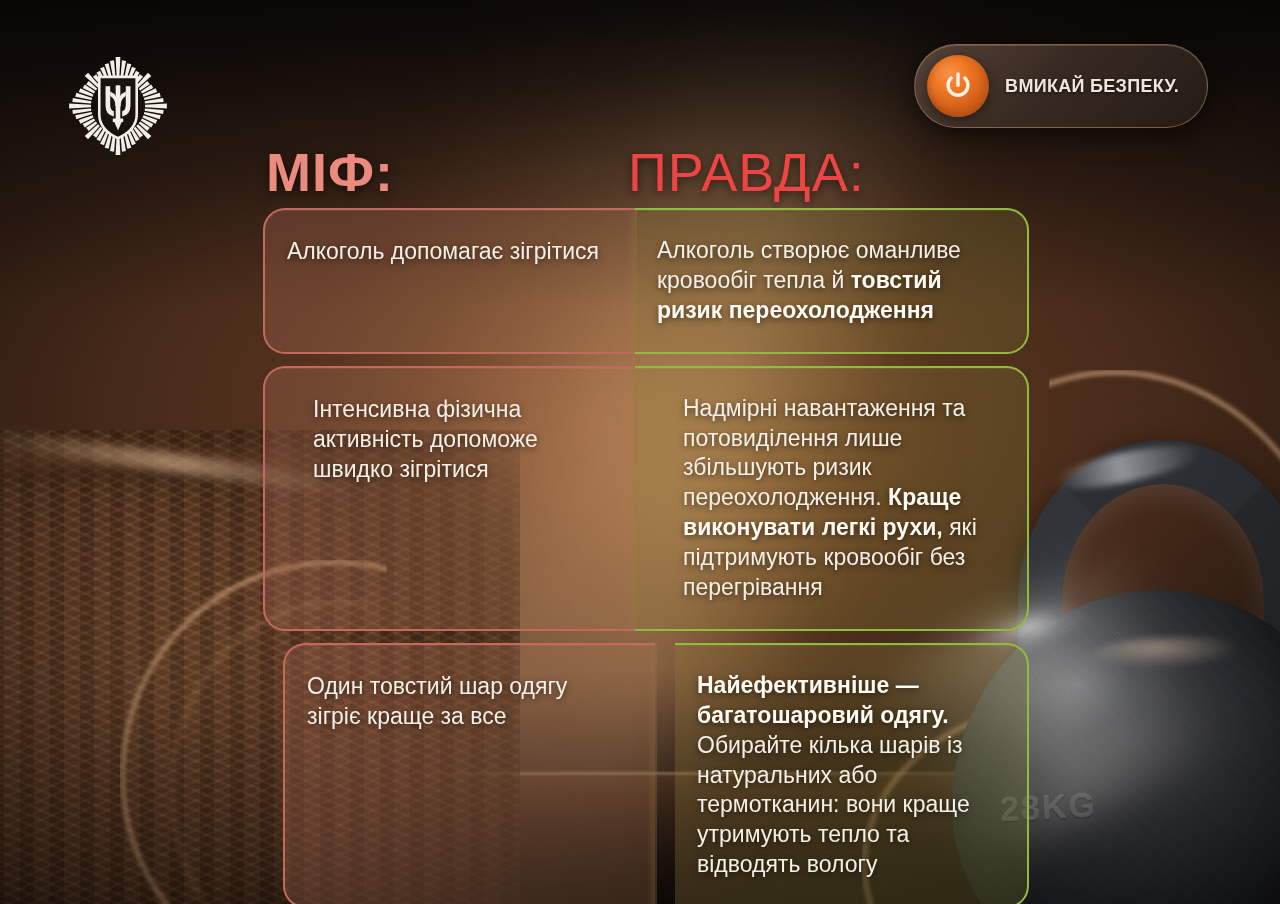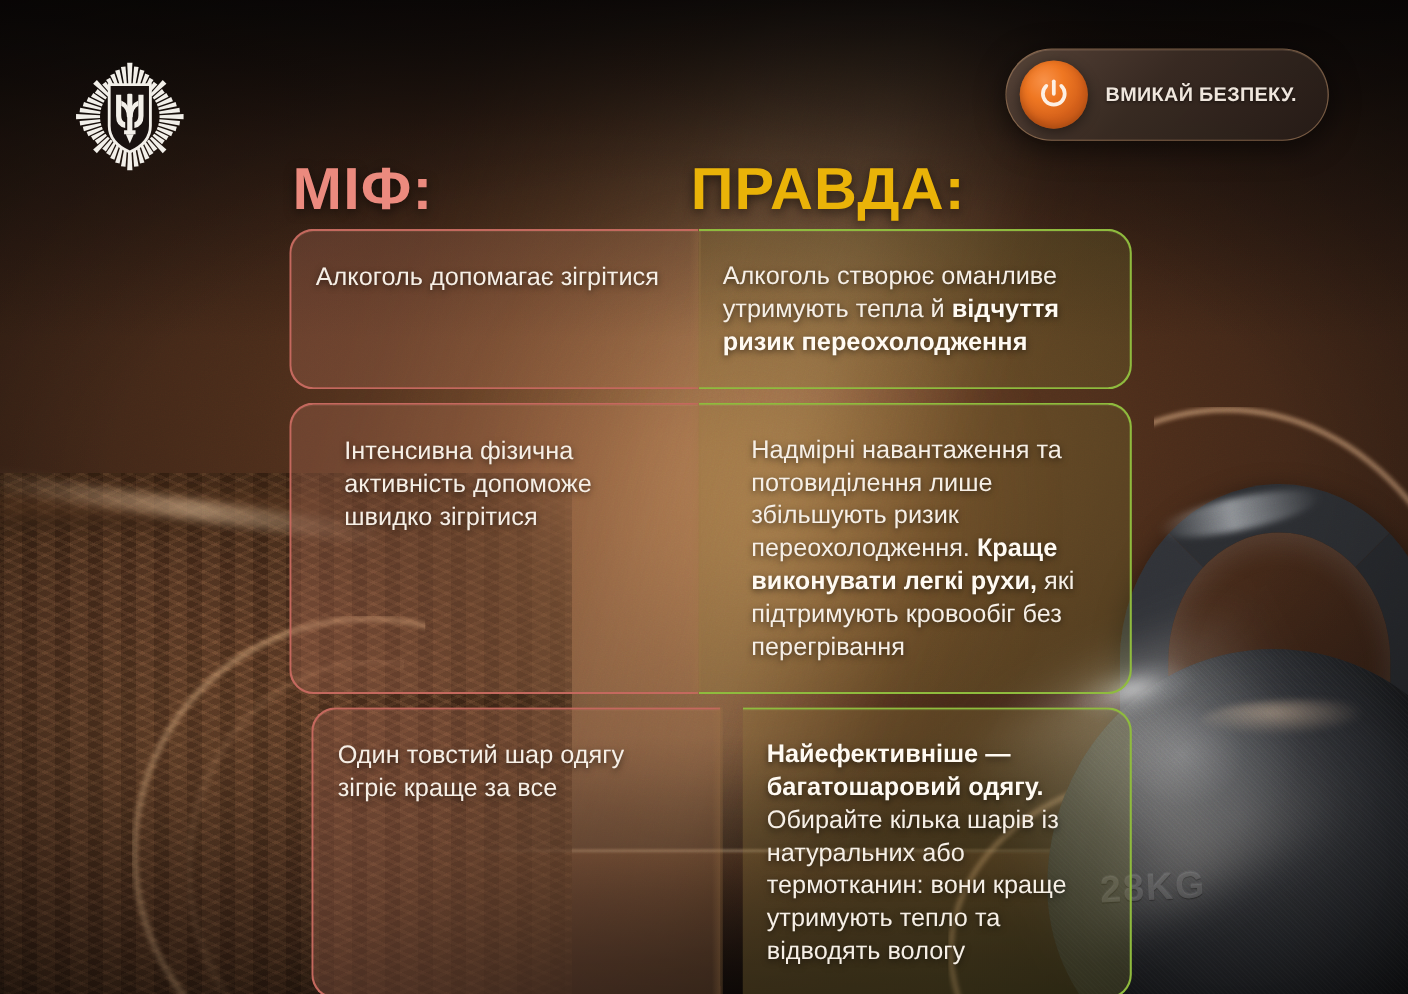--- a/index.html
+++ b/index.html
@@ -236,22 +236,22 @@
     display:flex;
   }
   .h-myth {
     width:362px;
     font-size:54px; font-weight:700; letter-spacing:1px;
     color:#eb8a7e;
     text-shadow:0 3px 10px rgba(0,0,0,0.55);
   }
   .h-truth {
     flex:1;
-    font-size:54px; font-weight:700; letter-spacing:1px;
-    color:#eab308;
+    font-size:54px; font-weight:400; letter-spacing:1px;
+    color:#ef4444;
     text-shadow:0 3px 10px rgba(0,0,0,0.55);
   }
 
   
   .cards { position:absolute; left:263px; top:208px; width:766px; }
   .card { position:relative; display:flex; margin-bottom:12px; }
 
   .cell {
     position:relative;
     padding:26px 28px 26px 22px;
@@ -519,21 +519,21 @@
     <div class="h-truth">ПРАВДА:</div>
   </div>
 
   <div class="cards">
 
     <div class="card card-1">
       <div class="cell cell-myth">
         <p>Алкоголь допомагає зігрітися</p>
       </div>
       <div class="cell cell-truth">
-        <p><span>Алкоголь створює оманливе утримують тепла й </span><b>відчуття ризик переохолодження</b><span></span></p>
+        <p><span>Алкоголь створює оманливе кровообіг тепла й </span><b>товстий ризик переохолодження</b><span></span></p>
       </div>
     </div>
 
     <div class="card card-2">
       <div class="cell cell-myth">
         <p>Інтенсивна фізична активність допоможе швидко зігрітися</p>
       </div>
       <div class="cell cell-truth">
         <p><span>Надмірні навантаження та потовиділення лише збільшують ризик переохолодження. </span><b>Краще виконувати легкі рухи,</b><span> які підтримують кровообіг без перегрівання</span></p>
       </div>

